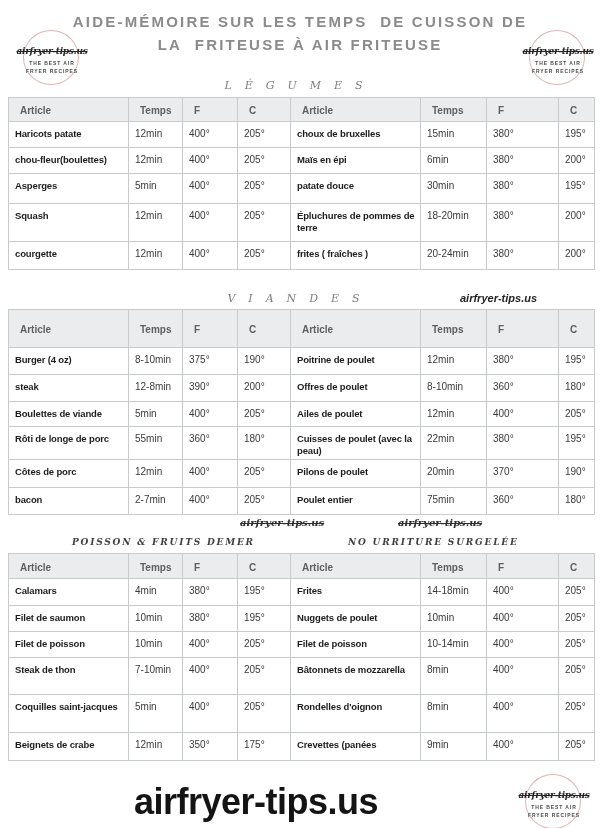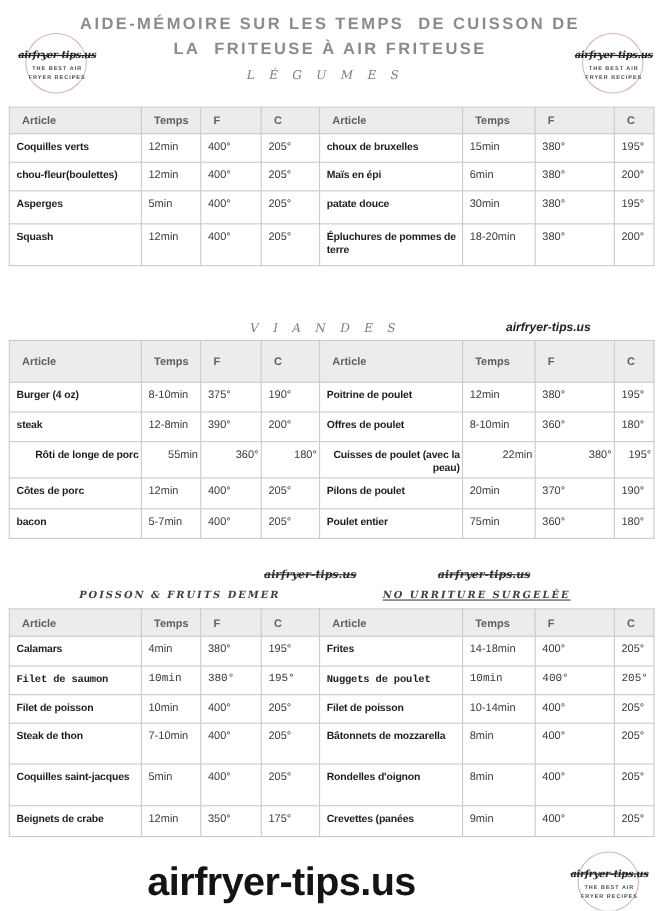--- a/index.html
+++ b/index.html
@@ -20,36 +20,36 @@
   .logo-tag{position:absolute;top:30px;left:0;width:80px;text-align:center;
             font-size:5px;letter-spacing:0.9px;color:#4a4a4a;font-weight:700;line-height:1.5;}
   #logo-tl{left:12px;top:30px;}
   #logo-tr{left:518px;top:30px;}
   #logo-br{left:514px;top:774px;}
 
   
   .sec-label{position:absolute;width:100%;text-align:center;
              font-family:"DejaVu Serif",serif;font-style:italic;font-weight:500;
              color:#7e7e7e;font-size:11px;letter-spacing:13px;}
-  #label-legumes{top:62px;}
+  #label-legumes{top:79px;}
   #label-viandes{top:292px;}
 
   
   .wm-bold{position:absolute;top:292px;left:460px;font-weight:700;font-style:italic;
            font-size:11px;color:#222;}
 
   
   .wm-script{position:absolute;top:517px;font-family:"DejaVu Serif",serif;font-style:italic;
              font-weight:700;font-size:10px;color:#2e2e2e;text-decoration:line-through;}
   #wm-poisson{left:240px;}
   #wm-surgele{left:398px;}
   .hand-title{position:absolute;top:537px;font-family:"DejaVu Serif",serif;font-style:italic;
               font-weight:700;font-size:9px;color:#3f3f3f;letter-spacing:1.8px;}
   #title-poisson{left:72px;}
-  #title-surgele{left:348px;text-decoration:underline;}
+  #title-surgele{left:348px;}
 
   
   table.band{position:absolute;left:8px;width:586px;border-collapse:collapse;
              table-layout:fixed;font-size:10px;background:#fff;}
   #band1{top:97px;} #band2{top:309px;} #band3{top:553px;}
   table.band th{background:#ebeced;color:#5d5f61;font-weight:700;text-align:left;
                 padding:2px 2px 0 11px;border:1px solid #c7cbcb;vertical-align:middle;
                 font-size:10px;}
   table.band td{border:1px solid #c7cbcb;vertical-align:top;padding:6px 2px 2px 6px;}
   td.article{font-weight:700;color:#1d1d1d;font-size:9.5px;letter-spacing:-0.15px;line-height:1.25;}
@@ -105,21 +105,21 @@
           <th>Article</th>
           <th>Temps</th>
           <th>F</th>
           <th>C</th>
           <th>Article</th>
           <th>Temps</th>
           <th>F</th>
           <th>C</th>
         </tr>
         <tr style="height: 26px;">
-          <td class="article">Coquilles verts</td>
+          <td class="article">Haricots patate</td>
           <td class="val">12min</td>
           <td class="val">400°</td>
           <td class="val">205°</td>
           <td class="article">choux de bruxelles</td>
           <td class="val">15min</td>
           <td class="val">380°</td>
           <td class="val">195°</td>
         </tr>
         <tr style="height: 26px;">
           <td class="article">chou-fleur(boulettes)</td>
@@ -141,20 +141,30 @@
           <td class="val">380°</td>
           <td class="val">195°</td>
         </tr>
         <tr style="height: 38px;">
           <td class="article">Squash</td>
           <td class="val">12min</td>
           <td class="val">400°</td>
           <td class="val">205°</td>
           <td class="article">Épluchures de pommes de terre</td>
           <td class="val">18-20min</td>
+          <td class="val">380°</td>
+          <td class="val">200°</td>
+        </tr>
+        <tr style="height: 28px;">
+          <td class="article">courgette</td>
+          <td class="val">12min</td>
+          <td class="val">400°</td>
+          <td class="val">205°</td>
+          <td class="article">frites ( fraîches )</td>
+          <td class="val">20-24min</td>
           <td class="val">380°</td>
           <td class="val">200°</td>
         </tr>
       </tbody>
   </table>
 
   <div class="sec-label" id="label-viandes">VIANDES</div>
   <div class="wm-bold">airfryer-tips.us</div>
 
   <table class="band" id="band2">
@@ -192,21 +202,31 @@
         <tr style="height: 27px;">
           <td class="article">steak</td>
           <td class="val">12-8min</td>
           <td class="val">390°</td>
           <td class="val">200°</td>
           <td class="article">Offres de poulet</td>
           <td class="val">8-10min</td>
           <td class="val">360°</td>
           <td class="val">180°</td>
         </tr>
-        <tr style="height: 30px; text-align: right;">
+        <tr style="height: 25px;">
+          <td class="article">Boulettes de viande</td>
+          <td class="val">5min</td>
+          <td class="val">400°</td>
+          <td class="val">205°</td>
+          <td class="article">Ailes de poulet</td>
+          <td class="val">12min</td>
+          <td class="val">400°</td>
+          <td class="val">205°</td>
+        </tr>
+        <tr style="height: 30px;">
           <td class="article">Rôti de longe de porc</td>
           <td class="val">55min</td>
           <td class="val">360°</td>
           <td class="val">180°</td>
           <td class="article">Cuisses de poulet (avec la peau)</td>
           <td class="val">22min</td>
           <td class="val">380°</td>
           <td class="val">195°</td>
         </tr>
         <tr style="height: 28px; padding-left: 38px;">
@@ -214,21 +234,21 @@
           <td class="val">12min</td>
           <td class="val">400°</td>
           <td class="val">205°</td>
           <td class="article">Pilons de poulet</td>
           <td class="val">20min</td>
           <td class="val">370°</td>
           <td class="val">190°</td>
         </tr>
         <tr style="height: 27px;">
           <td class="article">bacon</td>
-          <td class="val">5-7min</td>
+          <td class="val">2-7min</td>
           <td class="val">400°</td>
           <td class="val">205°</td>
           <td class="article">Poulet entier</td>
           <td class="val">75min</td>
           <td class="val">360°</td>
           <td class="val">180°</td>
         </tr>
       </tbody>
   </table>
 
@@ -262,21 +282,21 @@
         <tr style="height: 27px;">
           <td class="article">Calamars</td>
           <td class="val">4min</td>
           <td class="val">380°</td>
           <td class="val">195°</td>
           <td class="article">Frites</td>
           <td class="val">14-18min</td>
           <td class="val">400°</td>
           <td class="val">205°</td>
         </tr>
-        <tr style="height: 26px; font-family: Liberation Mono, monospace;">
+        <tr style="height: 26px;">
           <td class="article">Filet de saumon</td>
           <td class="val">10min</td>
           <td class="val">380°</td>
           <td class="val">195°</td>
           <td class="article">Nuggets de poulet</td>
           <td class="val">10min</td>
           <td class="val">400°</td>
           <td class="val">205°</td>
         </tr>
         <tr style="height: 26px;">

